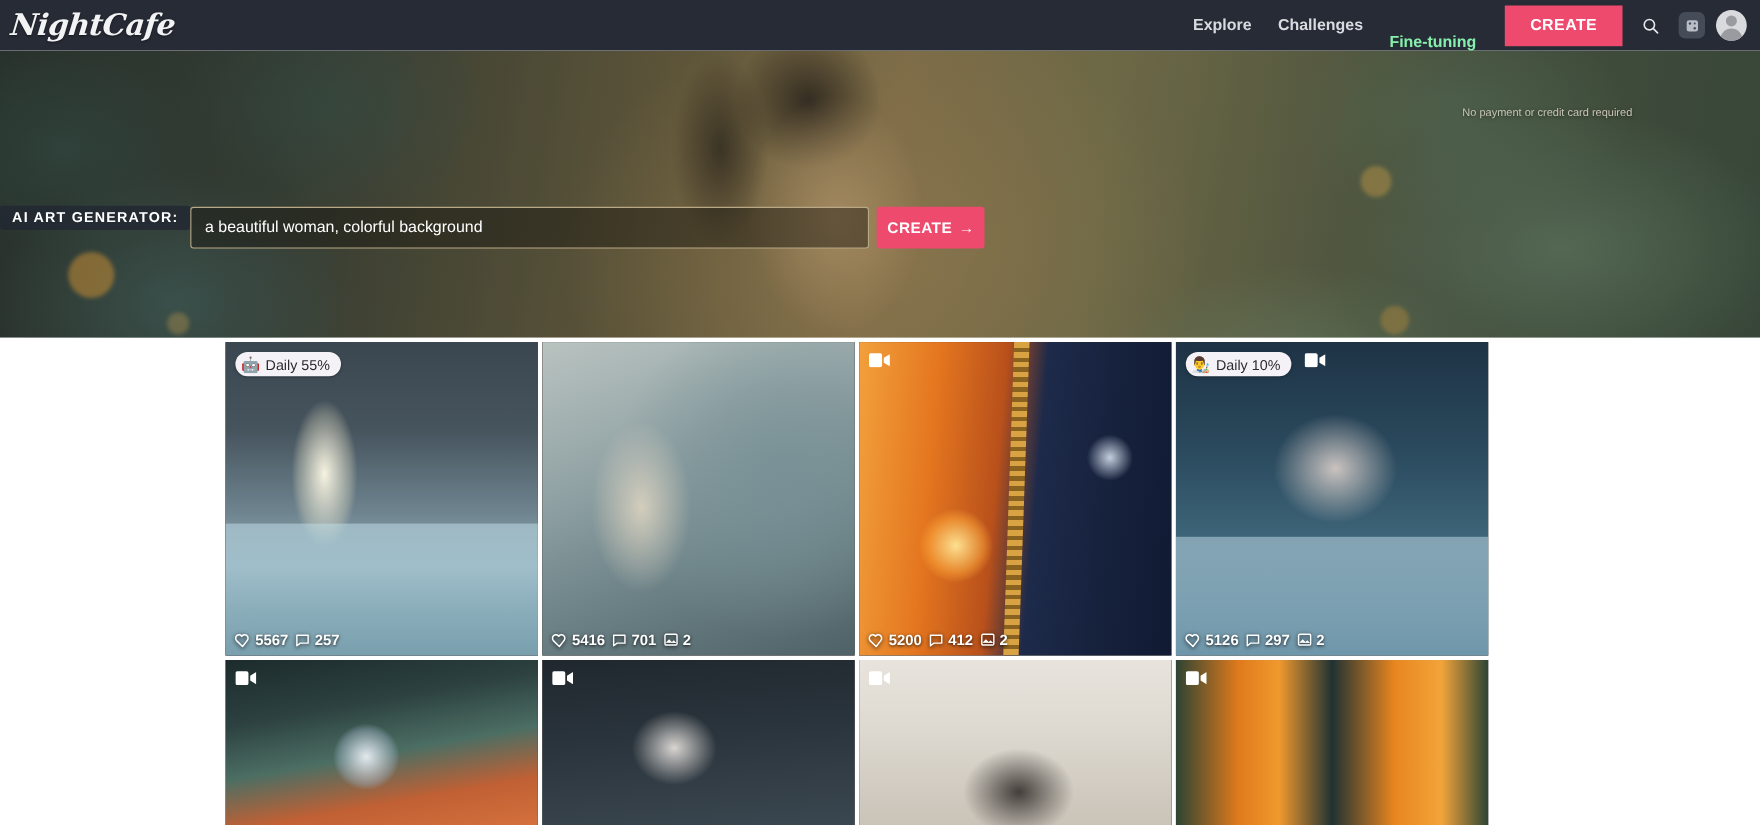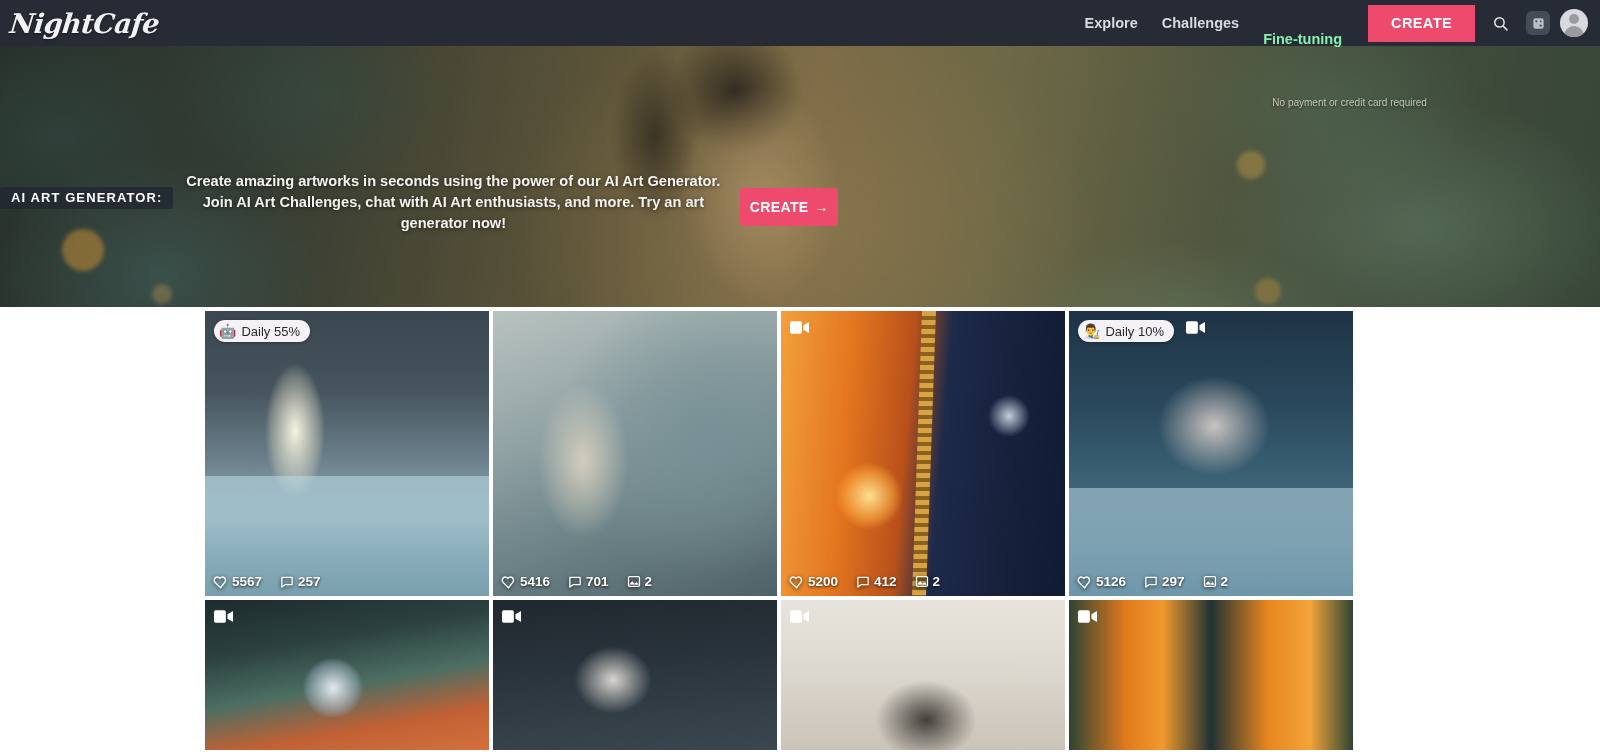--- a/index.html
+++ b/index.html
@@ -182,21 +182,21 @@
   .vid-icon {
     position: absolute; top: 10px;
     width: 19px; height: 13px;
     z-index: 3;
   }
   .vid-icon.solo { left: 9px; }
   .vid-icon.after-pill { left: 117px; }
 
   .stats {
     position: absolute; left: 8px; bottom: 7px;
-    display: flex; align-items: center; gap: 12px;
+    display: flex; align-items: center; gap: 0;
     color: #ffffff; font-size: 13.5px; font-weight: 700;
     text-shadow: 0 1px 3px rgba(0,0,0,.85);
     z-index: 3;
   }
   .stat { display: flex; align-items: center; gap: 4px; margin-right: 6px; }
   .stat svg { display: block; filter: drop-shadow(0 1px 2px rgba(0,0,0,.85)); }
 
   
   .art1 {
     background:
@@ -286,22 +286,22 @@
   <div class="hero-bg"></div>
   <div class="hero-figure"></div>
   <div class="bokeh" style="left:62px;top:183px;width:42px;height:42px;background:rgba(225,160,60,.55);"></div>
   <div class="bokeh" style="left:1237px;top:105px;width:28px;height:28px;background:rgba(225,175,80,.45);"></div>
   <div class="bokeh" style="left:1255px;top:232px;width:26px;height:26px;background:rgba(220,165,70,.4);"></div>
   <div class="bokeh" style="left:152px;top:238px;width:20px;height:20px;background:rgba(230,180,90,.35);"></div>
   <div class="hero-overlay"></div>
 
   <div class="hero-content">
     <div class="eyebrow">AI ART GENERATOR:</div>
-    <p class="hero-sub">Create amazing artworks in seconds using the power of our AI Art Generator. Join AI Art Challenges, chat with AI Art enthusiasts, and more. Try an art generator now!</p>
     <div class="prompt-row">
+      <input class="prompt-input" type="text" value="a beautiful woman, colorful background" style="">
       <button class="prompt-create">
         <span>CREATE</span>
         <span>→</span>
       </button>
     </div>
     <div class="no-payment">No payment or credit card required</div>
   </div>
 </div>
 
 <div class="gallery">

